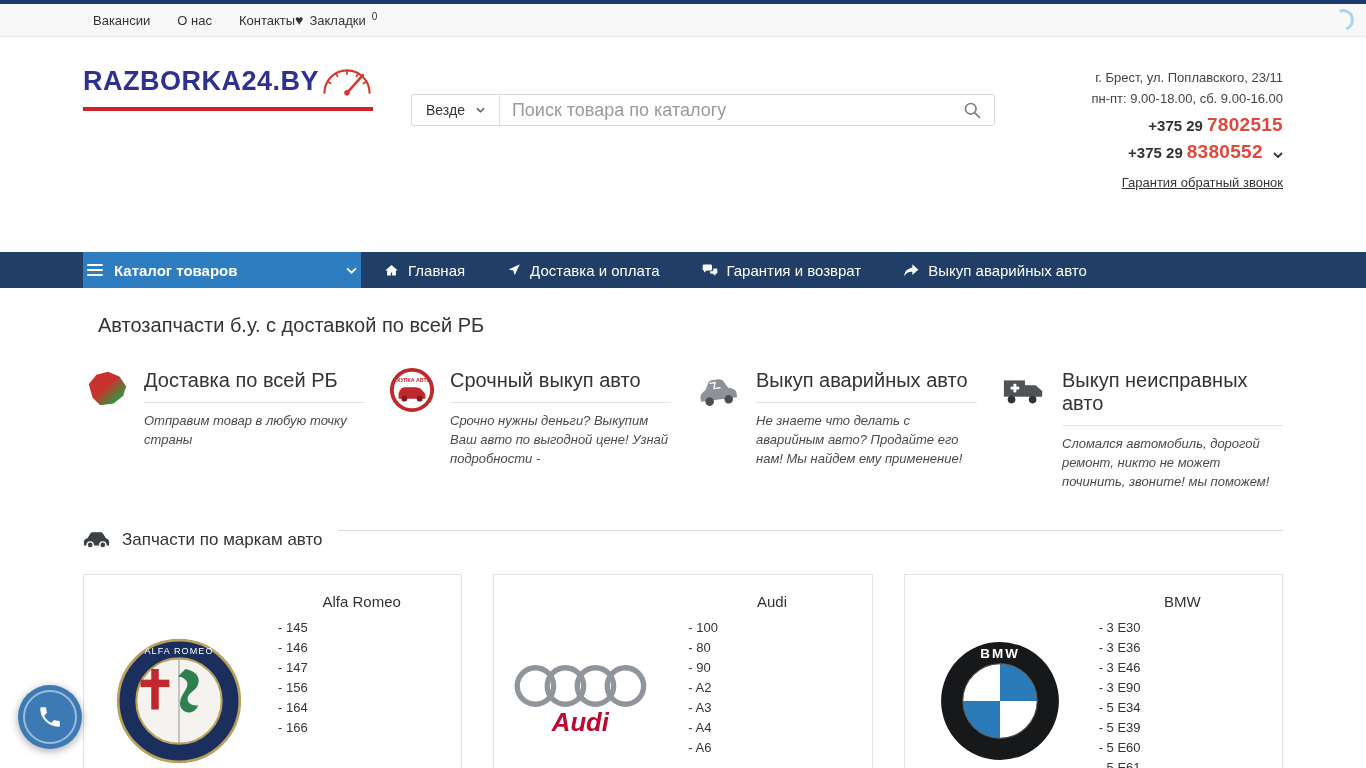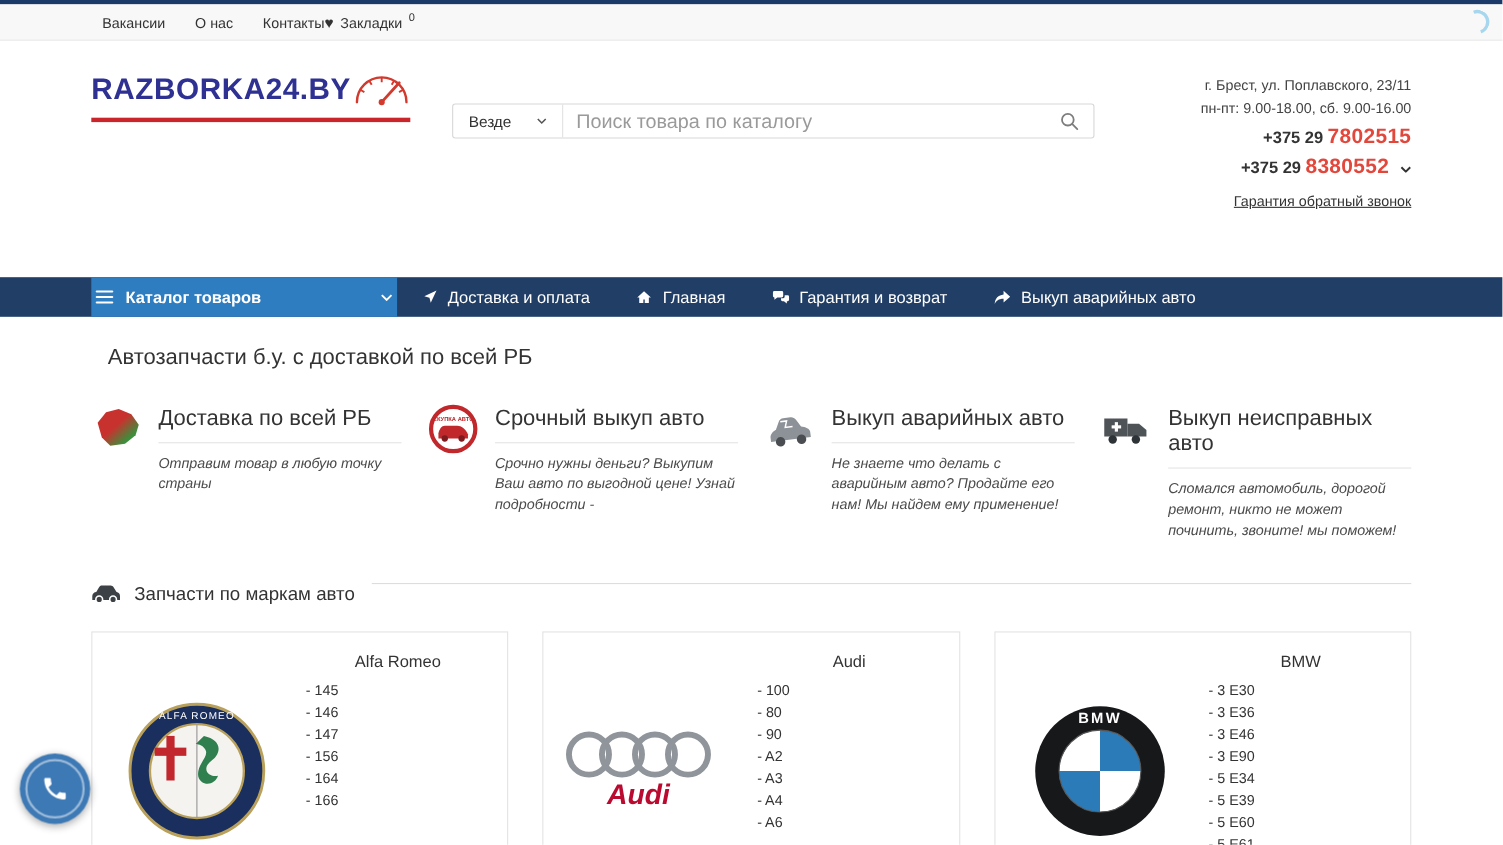--- a/index.html
+++ b/index.html
@@ -23,21 +23,21 @@
     border: 3px solid transparent; border-top-color: #a7d6ef; border-right-color: #a7d6ef; transform: rotate(25deg); }
 
   
   .header { display: flex; align-items: flex-start; padding-top: 22px; height: 215px; }
   .logo { margin-top: 8px; padding-bottom: 6px; border-bottom: 4px solid #c9252b; display: flex; align-items: flex-start; cursor: pointer; }
   .logo-text { font-size: 27px; font-weight: 700; color: #2e3192; letter-spacing: .5px; line-height: 1.1; }
   .logo-gauge { margin: -10px 0 0 2px; }
 
   .search { display: flex; align-items: center; border: 1px solid #d8d8d8; border-radius: 3px; height: 32px;
     flex: 0 0 584px; margin: 35px 0 0 38px; background: #fff; }
-  .search-cat { display: flex; align-items: center; gap: 23px; height: 100%; padding: 0 14px; border: none; background: transparent;
+  .search-cat { display: flex; align-items: center; gap: 11px; height: 100%; padding: 0 14px; border: none; background: transparent;
     font-size: 14px; color: #333; border-right: 1px solid #e2e2e2; cursor: pointer; font-family: inherit; }
   .search input { flex: 1; border: none; outline: none; font-size: 18px; padding: 0 12px; color: #333; font-family: inherit; background: transparent; }
   .search input::placeholder { color: #9a9a9a; }
   .search-btn { width: 44px; height: 100%; border: none; background: transparent; cursor: pointer; display: flex; align-items: center; justify-content: center; }
 
   .contact { margin-left: auto; text-align: right; margin-top: 8px; font-size: 13px; color: #444; line-height: 21px; }
   .phone { margin-top: 5px; font-size: 15px; color: #333; font-weight: 700; cursor: pointer; }
   .phone b { font-size: 19px; color: #e2473c; letter-spacing: .3px; margin-left: 4px; }
   .pchev { margin-left: 6px; cursor: pointer; }
   .callback { display: inline-block; margin-top: 9px; font-size: 13px; color: #333; text-decoration: underline; cursor: pointer; }
@@ -160,30 +160,30 @@
           <i></i>
         </span>
       <span>Каталог товаров</span>
       <span class="chev">
         <svg width="11" height="7" viewBox="0 0 10 6">
             <path d="M1 1l4 4 4-4" fill="none" stroke="#fff" stroke-width="1.6"></path>
           </svg>
       </span>
     </button>
     <a class="nav-item">
+      <svg width="15" height="15" viewBox="0 0 24 24" fill="#fff">
+          <path d="M12 3 2 12h3v8h6v-5h2v5h6v-8h3z"></path>
+        </svg>
+      <span>Главная</span>
+    </a>
+    <a class="nav-item">
       <svg width="14" height="14" viewBox="0 0 24 24" fill="#fff">
           <path d="M22 2 13 21l-2-8-8-2z"></path>
         </svg>
       <span>Доставка и оплата</span>
-    </a>
-    <a class="nav-item">
-      <svg width="15" height="15" viewBox="0 0 24 24" fill="#fff">
-          <path d="M12 3 2 12h3v8h6v-5h2v5h6v-8h3z"></path>
-        </svg>
-      <span>Главная</span>
     </a>
     <a class="nav-item">
       <svg width="16" height="15" viewBox="0 0 24 22" fill="#fff">
         <path d="M1 4a2 2 0 0 1 2-2h10a2 2 0 0 1 2 2v5a2 2 0 0 1-2 2H7l-4 3v-3H3a2 2 0 0 1-2-2z"></path>
         <path d="M17 8h4a2 2 0 0 1 2 2v4a2 2 0 0 1-2 2h-1v3l-4-3h-2a2 2 0 0 1-2-2v-2h3a2 2 0 0 0 2-2z"></path>
       </svg>
       <span>Гарантия и возврат</span>
     </a>
     <a class="nav-item">
       <svg width="16" height="14" viewBox="0 0 24 21" fill="#fff">

